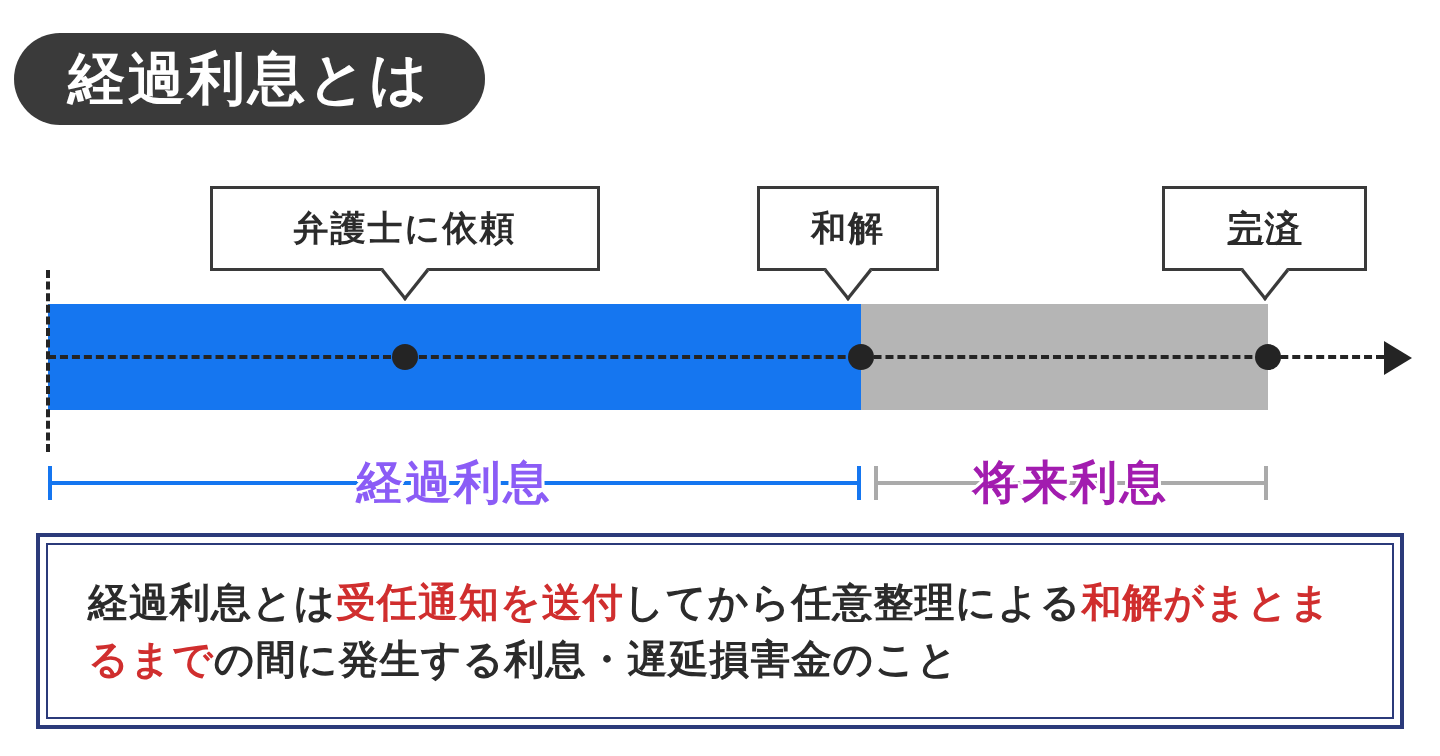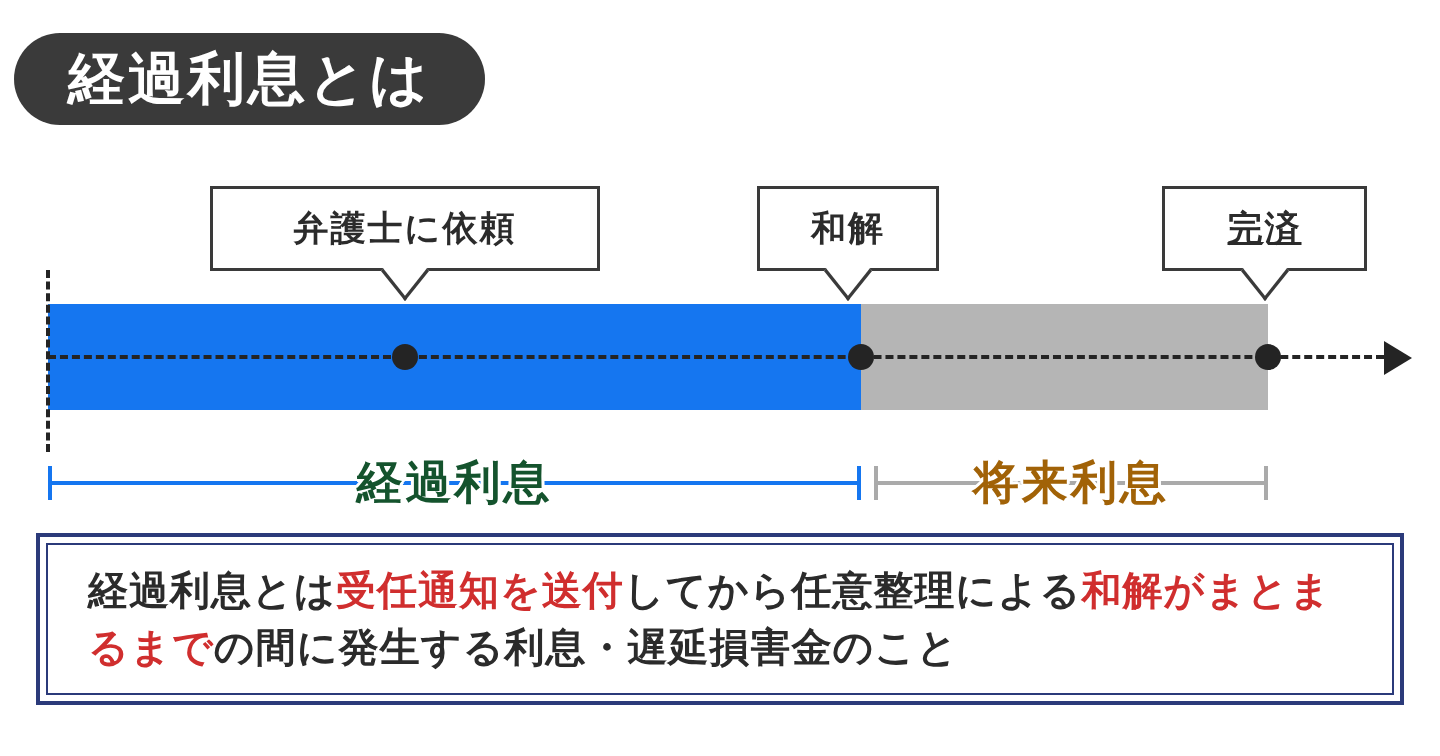--- a/index.html
+++ b/index.html
@@ -76,27 +76,27 @@
   .bracket-blue .bracket-line { border-color:#1576f0; }
   .bracket-gray .bracket-line { border-color:#aaaaaa; }
   .bracket-label {
     position:absolute; left:50%; top:50%;
     transform:translate(-50%,-50%);
     font-size:46px; font-weight:bold; letter-spacing:3px; white-space:nowrap;
     text-shadow:
       -3px 0 0 #fff, 3px 0 0 #fff, 0 -3px 0 #fff, 0 3px 0 #fff,
       -2px -2px 0 #fff, 2px -2px 0 #fff, -2px 2px 0 #fff, 2px 2px 0 #fff;
   }
-  .bracket-blue .bracket-label { color:#14532d; }
-  .bracket-gray .bracket-label { color:#a16207; }
+  .bracket-blue .bracket-label { color:#8b5cf6; }
+  .bracket-gray .bracket-label { color:#a21caf; }
 
   
   .desc-outer {
     position:absolute; left:36px; top:533px;
-    width:1368px; height:172px;
+    width:1368px; height:196px;
     background:#ffffff; border:4px solid #2b3a7a;
     padding:6px;
   }
   .desc-inner {
     width:100%; height:100%;
     border:2px solid #2b3a7a;
     display:flex; align-items:center;
     padding:0 40px;
   }
   .desc-text {

